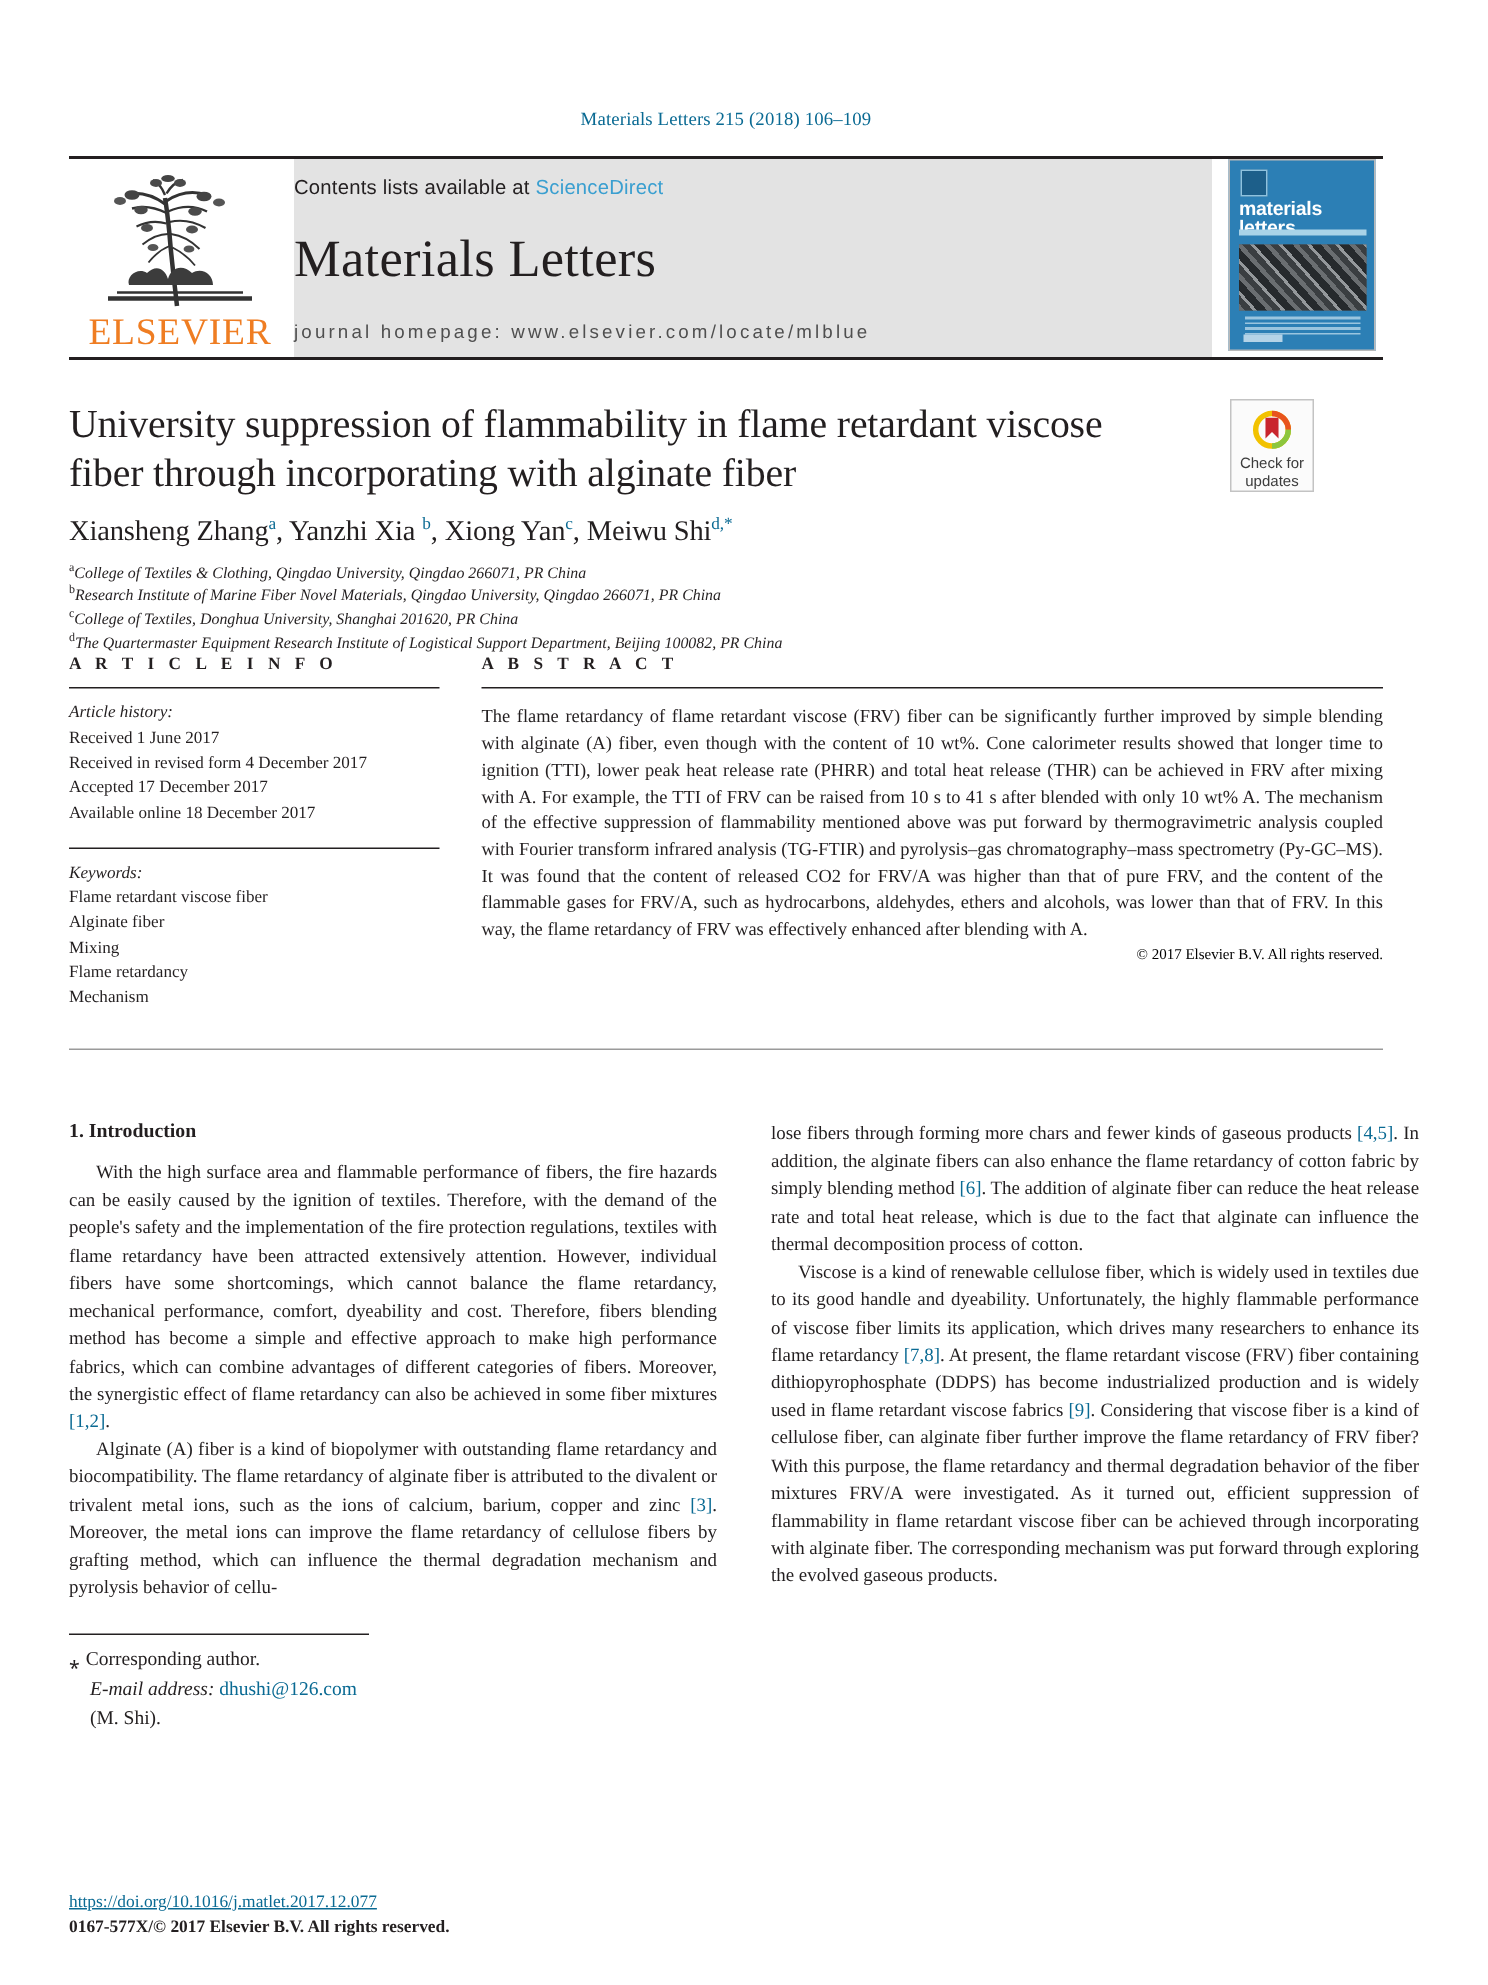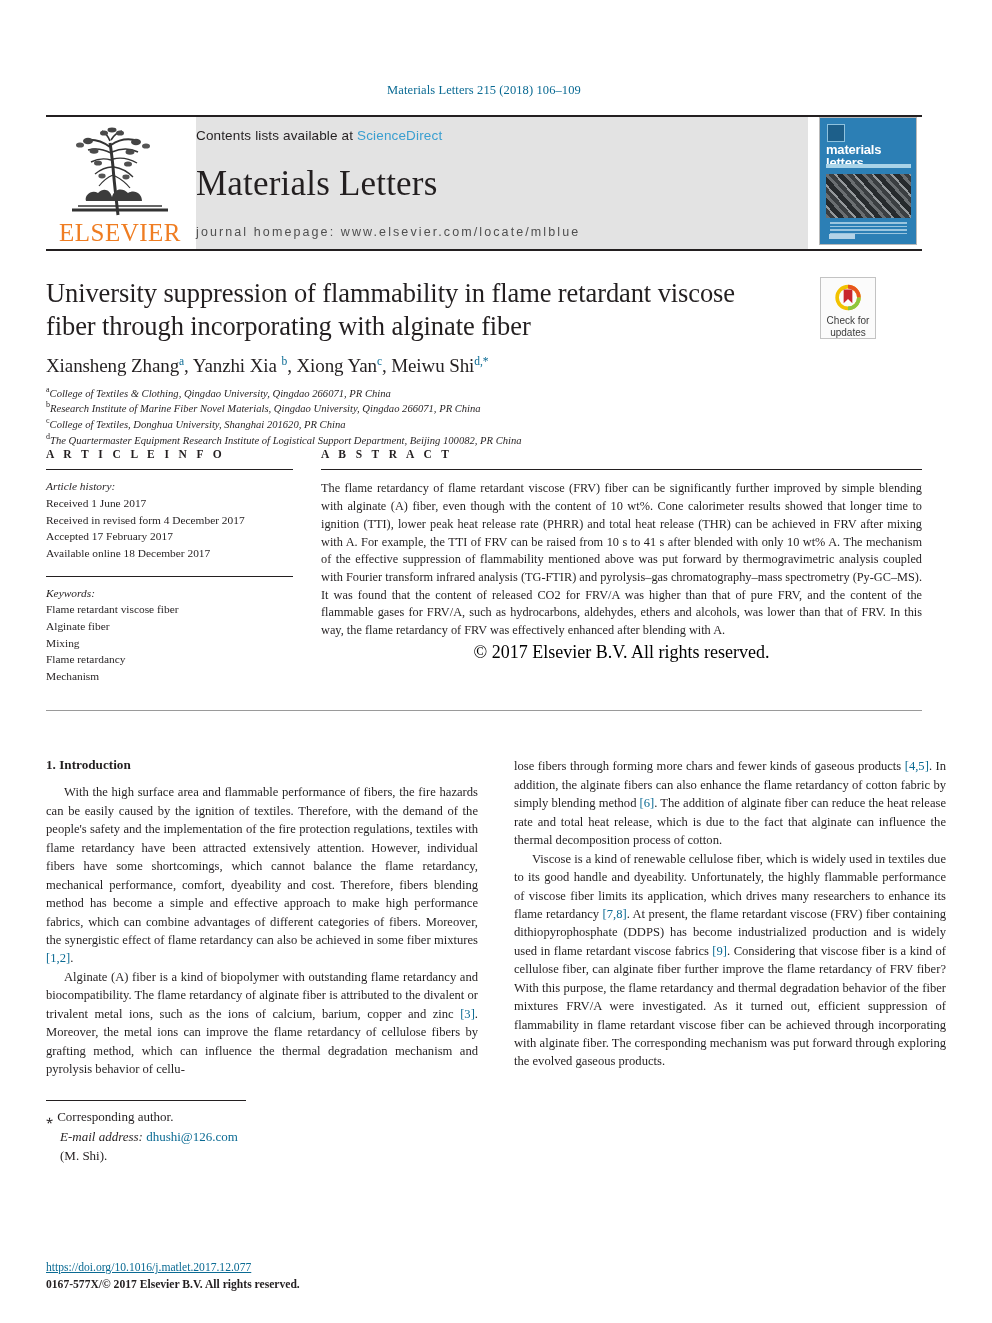--- a/index.html
+++ b/index.html
@@ -13,21 +13,21 @@
     font-family: "Liberation Serif", serif;
     color: #000000;
     position: relative;
     overflow: hidden;
   }
   .page {
     position: relative;
     width: 968px;
     height: 1323px;
     box-sizing: border-box;
-    padding: 15px 46px;
+    padding: 4px 46px;
   }
 
   
   .running-head {
     text-align: center;
     color: #0a6a93;
     font-size: 12.5px;
     letter-spacing: 0.1px;
     padding-top: 68px;
     font-family: "Liberation Serif", serif;
@@ -263,23 +263,23 @@
   }
   .abs-body {
     margin-top: 10px;
     font-family: "Liberation Serif", serif;
     font-size: 12.3px;
     line-height: 1.44;
     text-align: justify;
     color: #231f20;
   }
   .abs-copy {
-    text-align: center;
+    text-align: right;
     margin-top: 2px;
-    font-size: 18px;
+    font-size: 10px;
   }
 
   
   .body-rule {
     border-top: 1.1px solid #9a9a9a;
     margin-top: 26px;
   }
   .body-cols {
     margin-top: 26px;
     display: flex;
@@ -440,21 +440,21 @@
 
   <div class="info-abs">
 
     <div class="col-info">
       <div class="sec-label">A R T I C L E   I N F O</div>
       <div class="thin-rule"></div>
       <div class="info-body">
         <div class="hdr">Article history:</div>
         <div>Received 1 June 2017</div>
         <div>Received in revised form 4 December 2017</div>
-        <div>Accepted 17 February 2017</div>
+        <div>Accepted 17 December 2017</div>
         <div>Available online 18 December 2017</div>
       </div>
       <div class="kw-rule"></div>
       <div class="info-body">
         <div class="hdr">Keywords:</div>
         <div>Flame retardant viscose fiber</div>
         <div>Alginate fiber</div>
         <div>Mixing</div>
         <div>Flame retardancy</div>
         <div>Mechanism</div>

